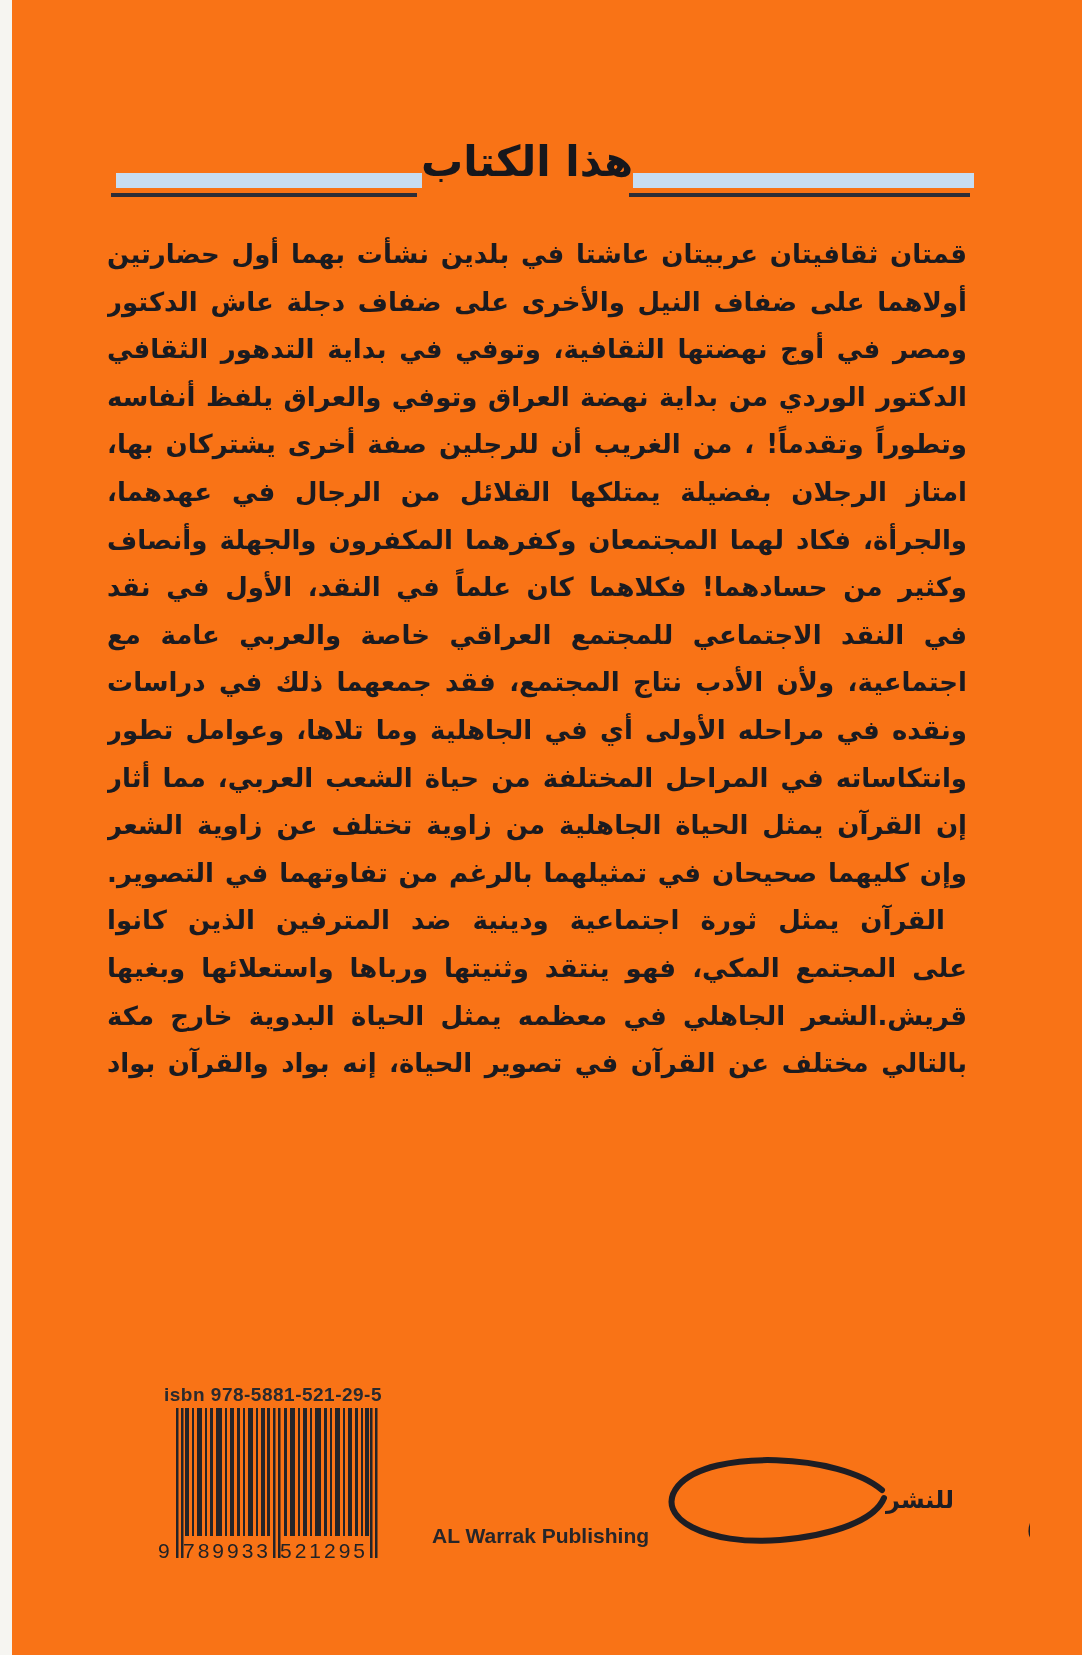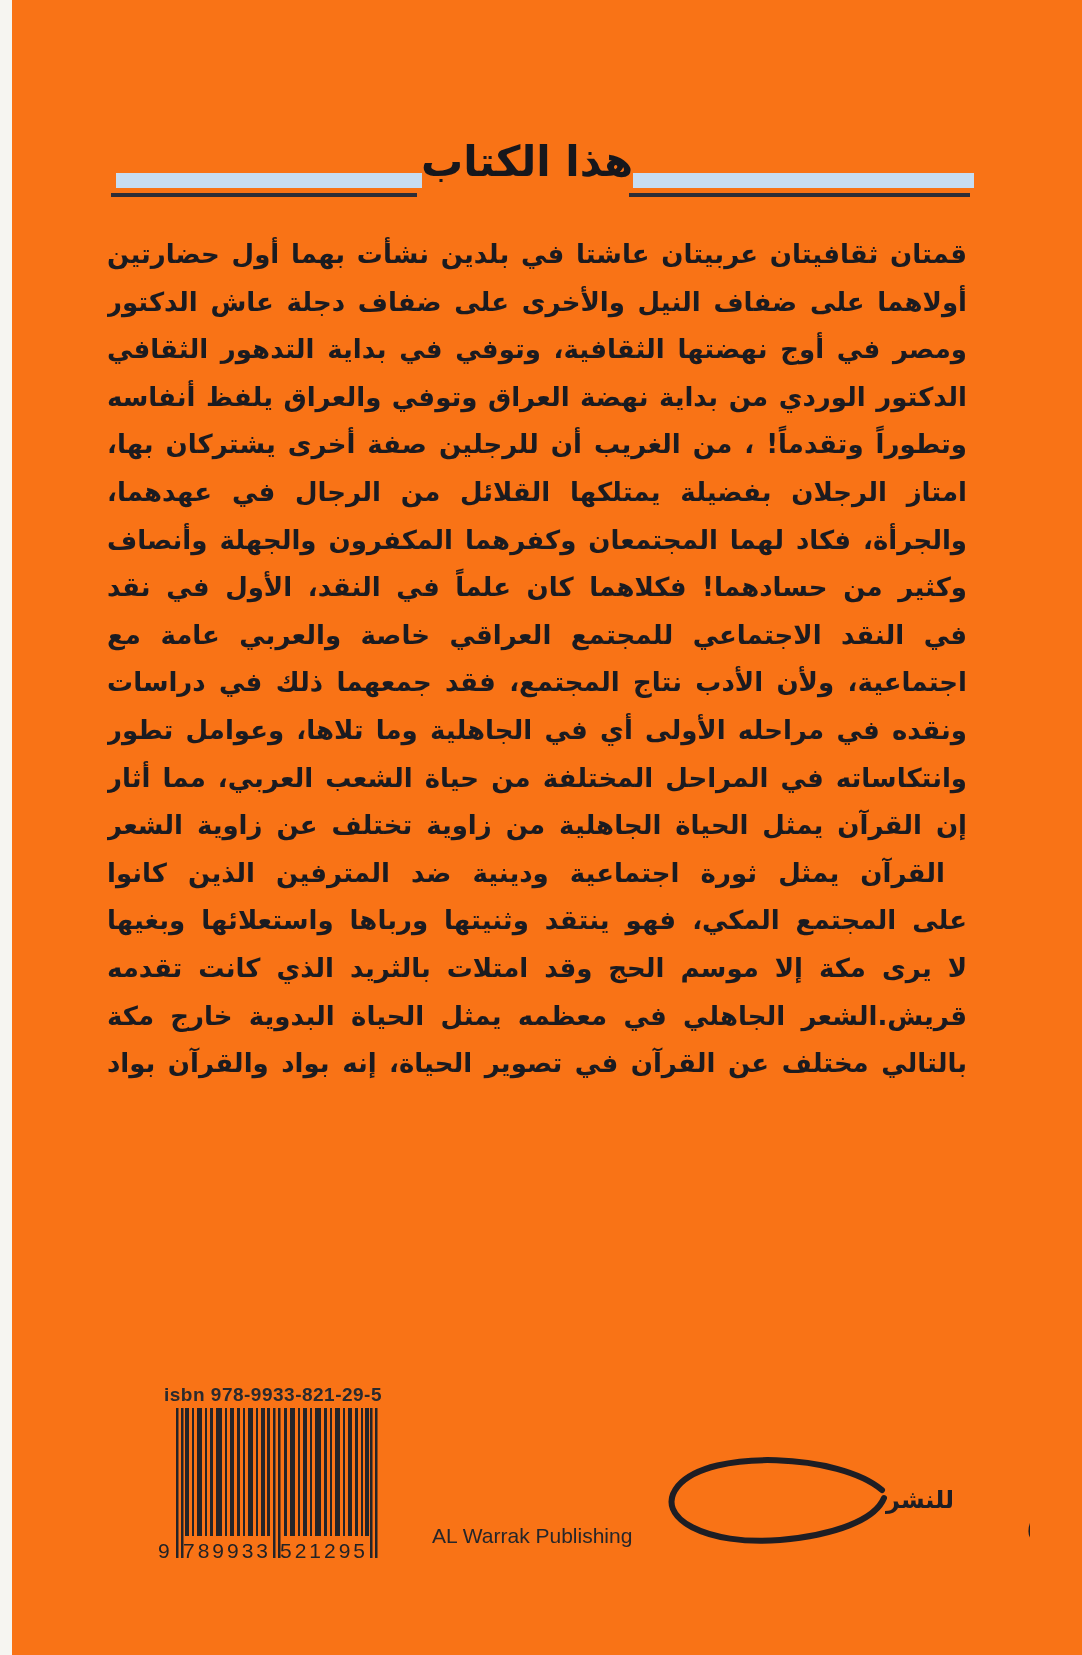--- a/index.html
+++ b/index.html
@@ -31,21 +31,21 @@
               font-family:"Liberation Sans",sans-serif;font-size:19px;
               font-weight:bold;color:#2a2a2e;letter-spacing:0.5px;}
   .barcode-svg{position:absolute;left:140px;top:1408px;}
   .barcode-svg rect{fill:#242428;}
   .barcode-svg text{font-family:"Liberation Sans",sans-serif;font-size:21px;
                     font-weight:500;fill:#222226;}
 
   
   .publisher-latin{position:absolute;left:420px;top:1524px;
                    font-family:"Liberation Sans",sans-serif;font-size:21px;
-                   font-weight:400;color:#26262a;}
+                   font-weight:700;color:#26262a;}
   .logo-svg{position:absolute;left:618px;top:1424px;}
   .logo-svg text{fill:#1e1e24;font-family:"DejaVu Sans",sans-serif;font-weight:bold;}
 </style>
 </head>
 <body>
 
 <div class="cover">
 
   <div class="rule-blue rule-left-blue"></div>
   <div class="rule-dark rule-left-dark"></div>
@@ -60,28 +60,28 @@
     <div class="line">الدكتور الوردي من بداية نهضة العراق وتوفي والعراق يلفظ أنفاسه ثقافة</div>
     <div class="line">وتطوراً وتقدماً! ، من الغريب أن للرجلين صفة أخرى يشتركان بها، فقد</div>
     <div class="line">امتاز الرجلان بفضيلة يمتلكها القلائل من الرجال في عهدهما، الصراحة</div>
     <div class="line">والجرأة، فكاد لهما المجتمعان وكفرهما المكفرون والجهلة وأنصاف المثقفين،</div>
     <div class="line">وكثير من حسادهما! فكلاهما كان علماً في النقد، الأول في نقد الأدب، والثاني</div>
     <div class="line">في النقد الاجتماعي للمجتمع العراقي خاصة والعربي عامة مع دراسات نفسية</div>
     <div class="line">اجتماعية، ولأن الأدب نتاج المجتمع، فقد جمعهما ذلك في دراسات الأدب العربي</div>
     <div class="line">ونقده في مراحله الأولى أي في الجاهلية وما تلاها، وعوامل تطور الأدب العربي</div>
     <div class="line">وانتكاساته في المراحل المختلفة من حياة الشعب العربي، مما أثار ضدهما ضجة.</div>
     <div class="line">إن القرآن يمثل الحياة الجاهلية من زاوية تختلف عن زاوية الشعر الجاهلي</div>
+    <div class="line">وإن كليهما صحيحان في تمثيلهما بالرغم من تفاوتهما في التصوير.</div>
     <div class="line indent">القرآن يمثل ثورة اجتماعية ودينية ضد المترفين الذين كانوا يسيطرون</div>
     <div class="line">على المجتمع المكي، فهو ينتقد وثنيتها ورباها واستعلائها وبغيها ونكثها</div>
-    <div class="line">لا يرى مكة إلا موسم الحج وقد امتلات بالثريد الذي كانت تقدمه</div>
     <div class="line">قريش.الشعر الجاهلي في معظمه يمثل الحياة البدوية خارج مكة وهو</div>
     <div class="line">بالتالي مختلف عن القرآن في تصوير الحياة، إنه بواد والقرآن بواد آخر.</div>
   </div>
 
-  <div class="isbn-label">isbn 978-9933-821-29-5</div>
+  <div class="isbn-label">isbn 978-5881-521-29-5</div>
   <svg class="barcode-svg" width="232" height="156" viewBox="0 0 232 156">
 
     <rect x="24" y="0" width="2.5" height="150"></rect>
       <rect x="29" y="0" width="2.5" height="150"></rect>
     <rect x="121" y="0" width="2.5" height="150"></rect>
       <rect x="126" y="0" width="2.5" height="150"></rect>
     <rect x="218" y="0" width="2.5" height="150"></rect>
       <rect x="223" y="0" width="2.5" height="150"></rect>
 
     <rect x="33" y="0" width="4" height="128"></rect>

